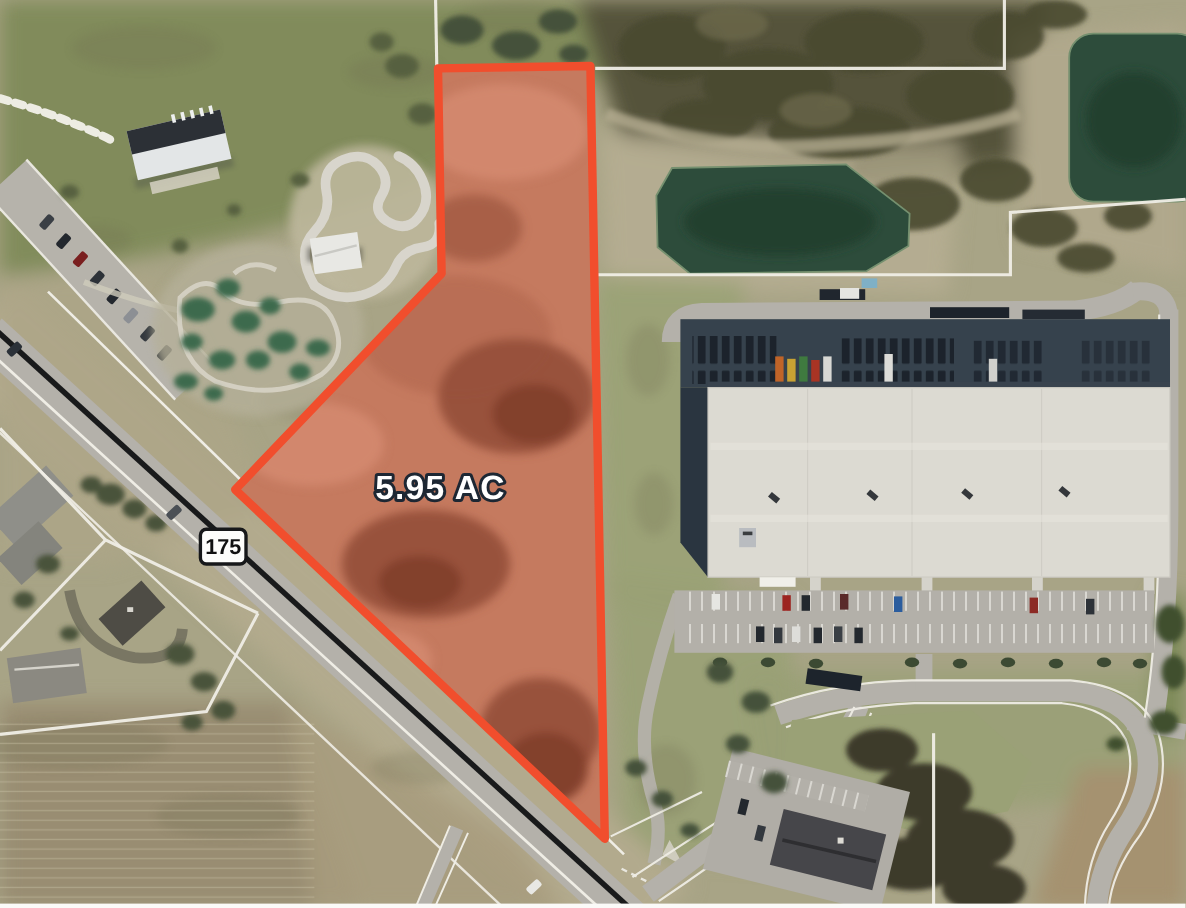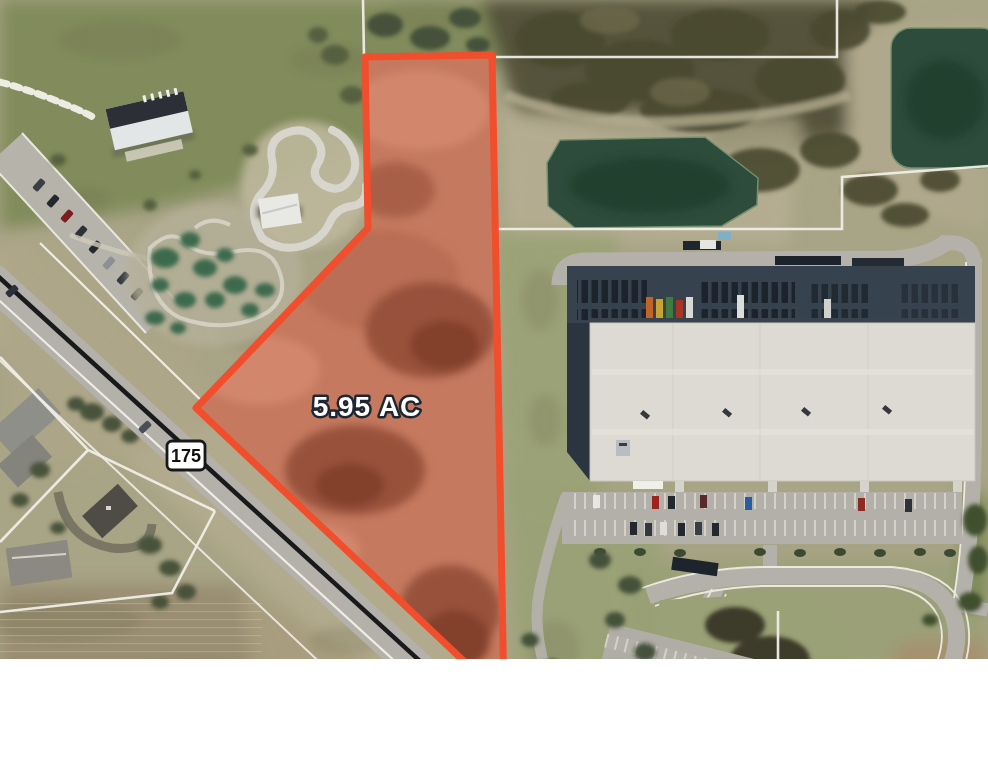--- a/index.html
+++ b/index.html
@@ -1,16 +1,16 @@
 <!DOCTYPE html>
 <html><head>
 <meta charset="utf-8">
 <style>
   html,body{margin:0;padding:0;background:#ffffff;}
-  .stage{position:relative;width:988px;height:659px;overflow:hidden;font-family:"Liberation Sans",sans-serif;}
+  .stage{position:relative;width:988px;height:757px;overflow:hidden;font-family:"Liberation Sans",sans-serif;}
   svg{position:absolute;left:0;top:0;display:block;}
   text{font-family:"Liberation Sans",sans-serif;}
 </style>
 </head>
 <body>
 
 <div class="stage">
 <svg width="988" height="757" viewBox="0 0 988 757">
 <defs>
   <filter id="b2" x="-30%" y="-30%" width="160%" height="160%">

